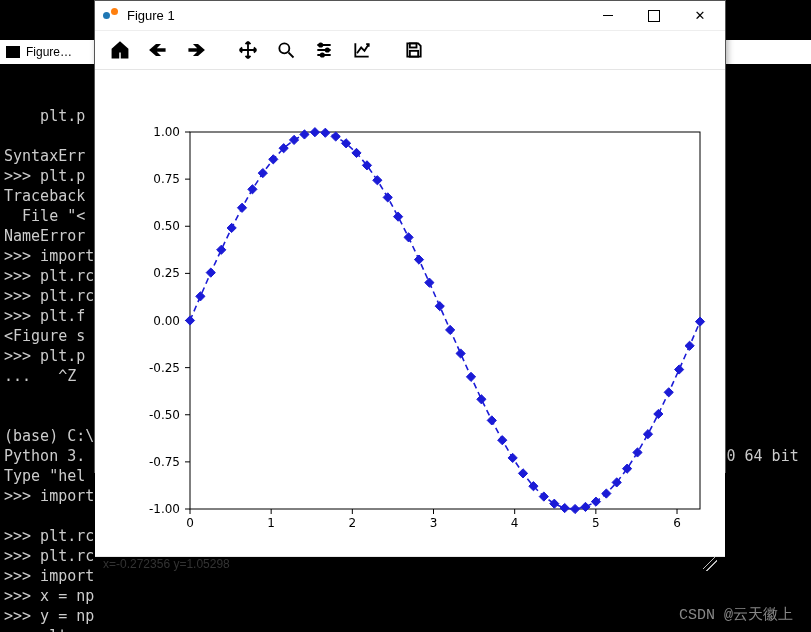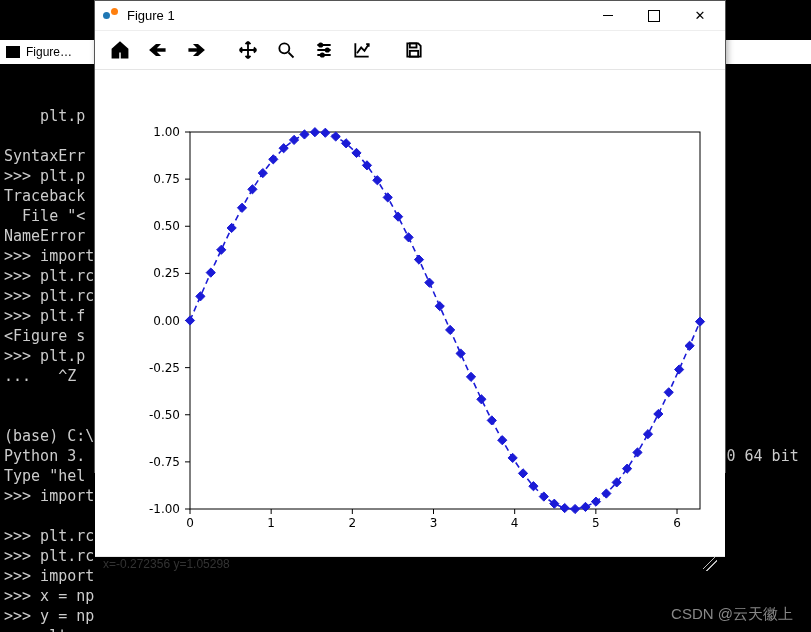--- a/index.html
+++ b/index.html
@@ -43,21 +43,21 @@
   }
   .terminal .body {
     padding: 2px 4px;
   }
   .watermark {
     position: absolute;
     right: 18px;
     bottom: 8px;
     color: #888;
     font-size: 15px;
-    font-family: Liberation Sans, sans-serif;
+    font-family: Liberation Mono, monospace;
   }
 
   
   .fig-window {
     position: absolute;
     top: 0;
     left: 94px;
     width: 632px;
     height: 473px;
     background: #fff;

